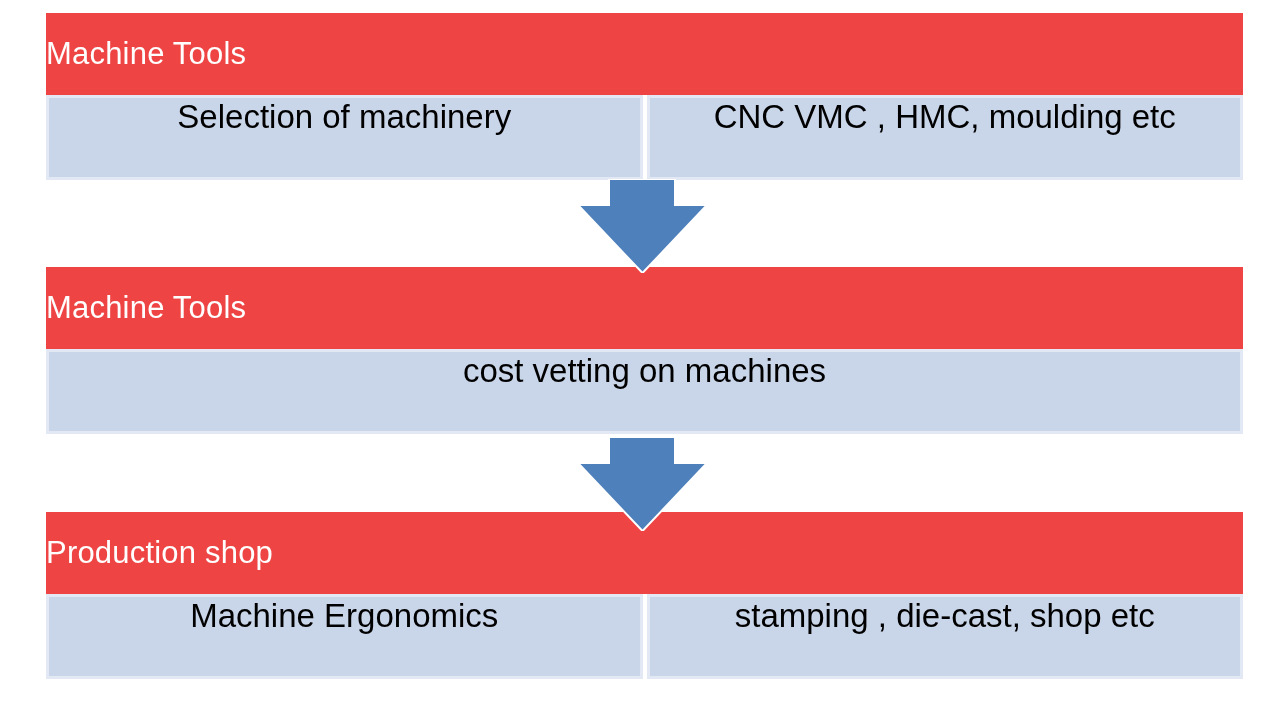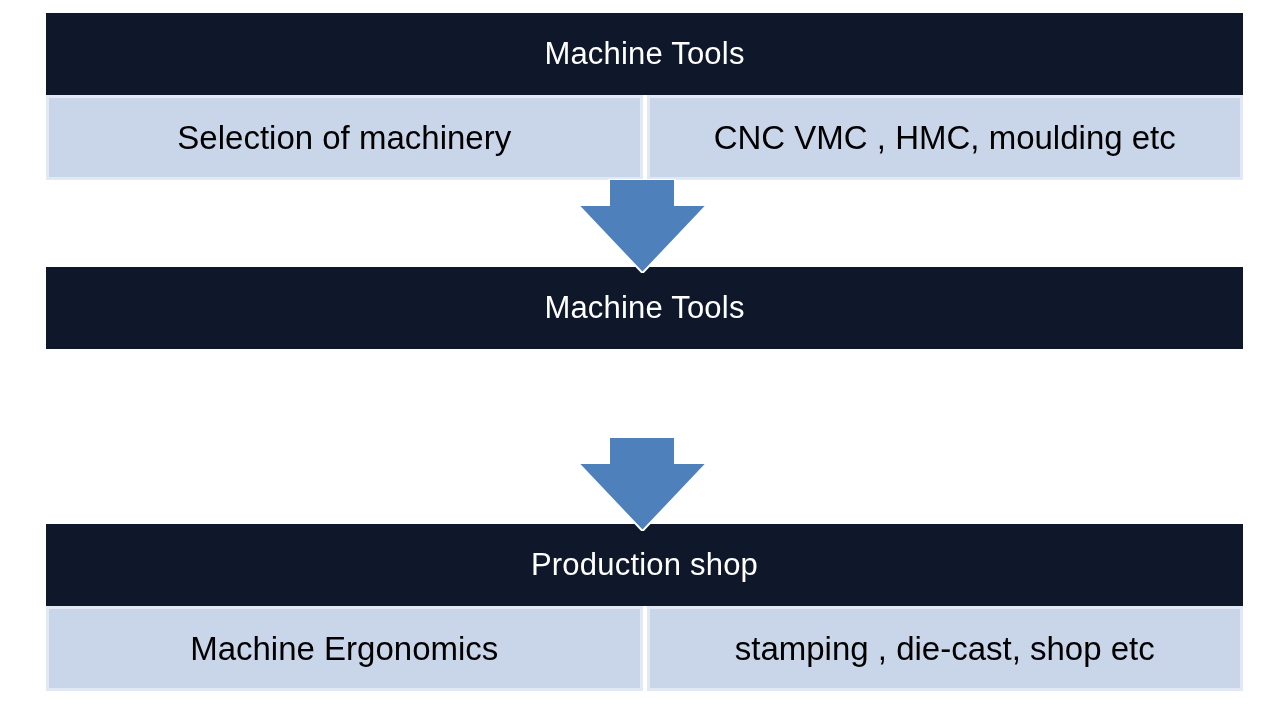--- a/index.html
+++ b/index.html
@@ -15,57 +15,57 @@
     font-family: "Liberation Sans", sans-serif;
     overflow: hidden;
   }
   .block {
     position: absolute;
     left: 46px;
     width: 1197px;
   }
   .block-header {
     height: 82px;
-    background: #0f172a;
+    background: #ef4444;
     color: #ffffff;
     font-size: 31px;
     display: flex;
     align-items: center;
-    justify-content: center;
+    justify-content: flex-start;
     letter-spacing: 0.2px;
   }
   .block-body {
     display: flex;
     gap: 4px;
     height: 85px;
   }
   .cell {
     flex: 1 1 0;
     background: #c9d5e8;
     border: 3px solid #e2e9f4;
     color: #000000;
     font-size: 33px;
     display: flex;
-    align-items: center;
+    align-items: flex-start;
     justify-content: center;
     box-sizing: border-box;
   }
   .arrow {
     position: absolute;
     left: 578px;
     width: 129px;
     height: 94px;
     z-index: 5;
   }
   .arrow-1 { top: 179px; }
   .arrow-2 { top: 437px; }
   .arrow svg { display: block; width: 100%; height: 100%; }
   .block-1 { top: 13px; }
   .block-2 { top: 267px; }
-  .block-3 { top: 524px; }
+  .block-3 { top: 512px; }
 </style>
 </head>
 <body>
 
 <div class="canvas">
 
   <div class="block block-1">
     <div class="block-header">
       <span>Machine Tools</span>
     </div>
@@ -83,20 +83,23 @@
     <svg viewBox="0 0 129 94" xmlns="http://www.w3.org/2000/svg">
       <polygon points="31,0 97,0 97,26 129,26 64.5,94 0,26 31,26" stroke="#ffffff" stroke-width="2" stroke-linejoin="miter" fill="#4e80bc"></polygon>
     </svg>
   </div>
 
   <div class="block block-2">
     <div class="block-header">
       <span>Machine Tools</span>
     </div>
     <div class="block-body">
+      <div class="cell">
+        <span>cost vetting on machines</span>
+      </div>
     </div>
   </div>
 
   <div class="arrow arrow-2">
     <svg viewBox="0 0 129 94" xmlns="http://www.w3.org/2000/svg">
       <polygon points="31,0 97,0 97,26 129,26 64.5,94 0,26 31,26" stroke="#ffffff" stroke-width="2" stroke-linejoin="miter" fill="#4e80bc"></polygon>
     </svg>
   </div>
 
   <div class="block block-3">

